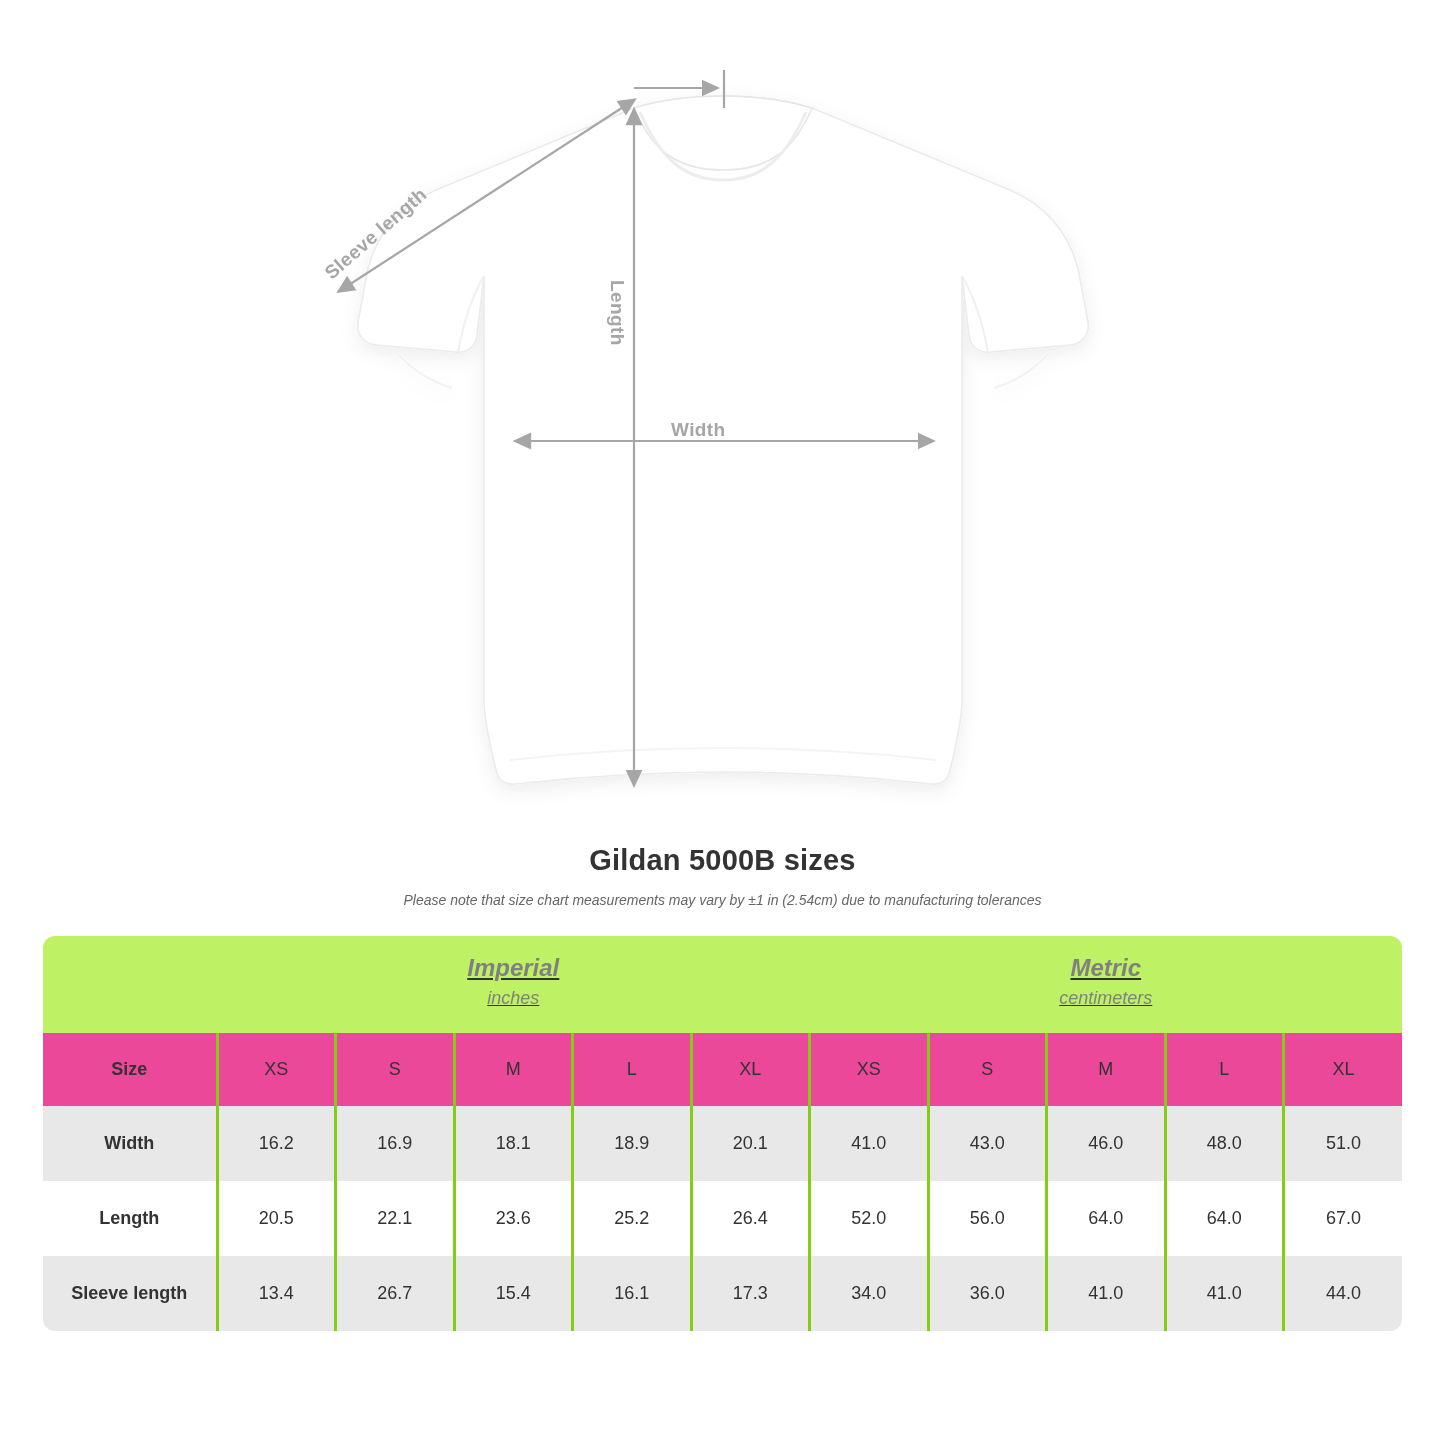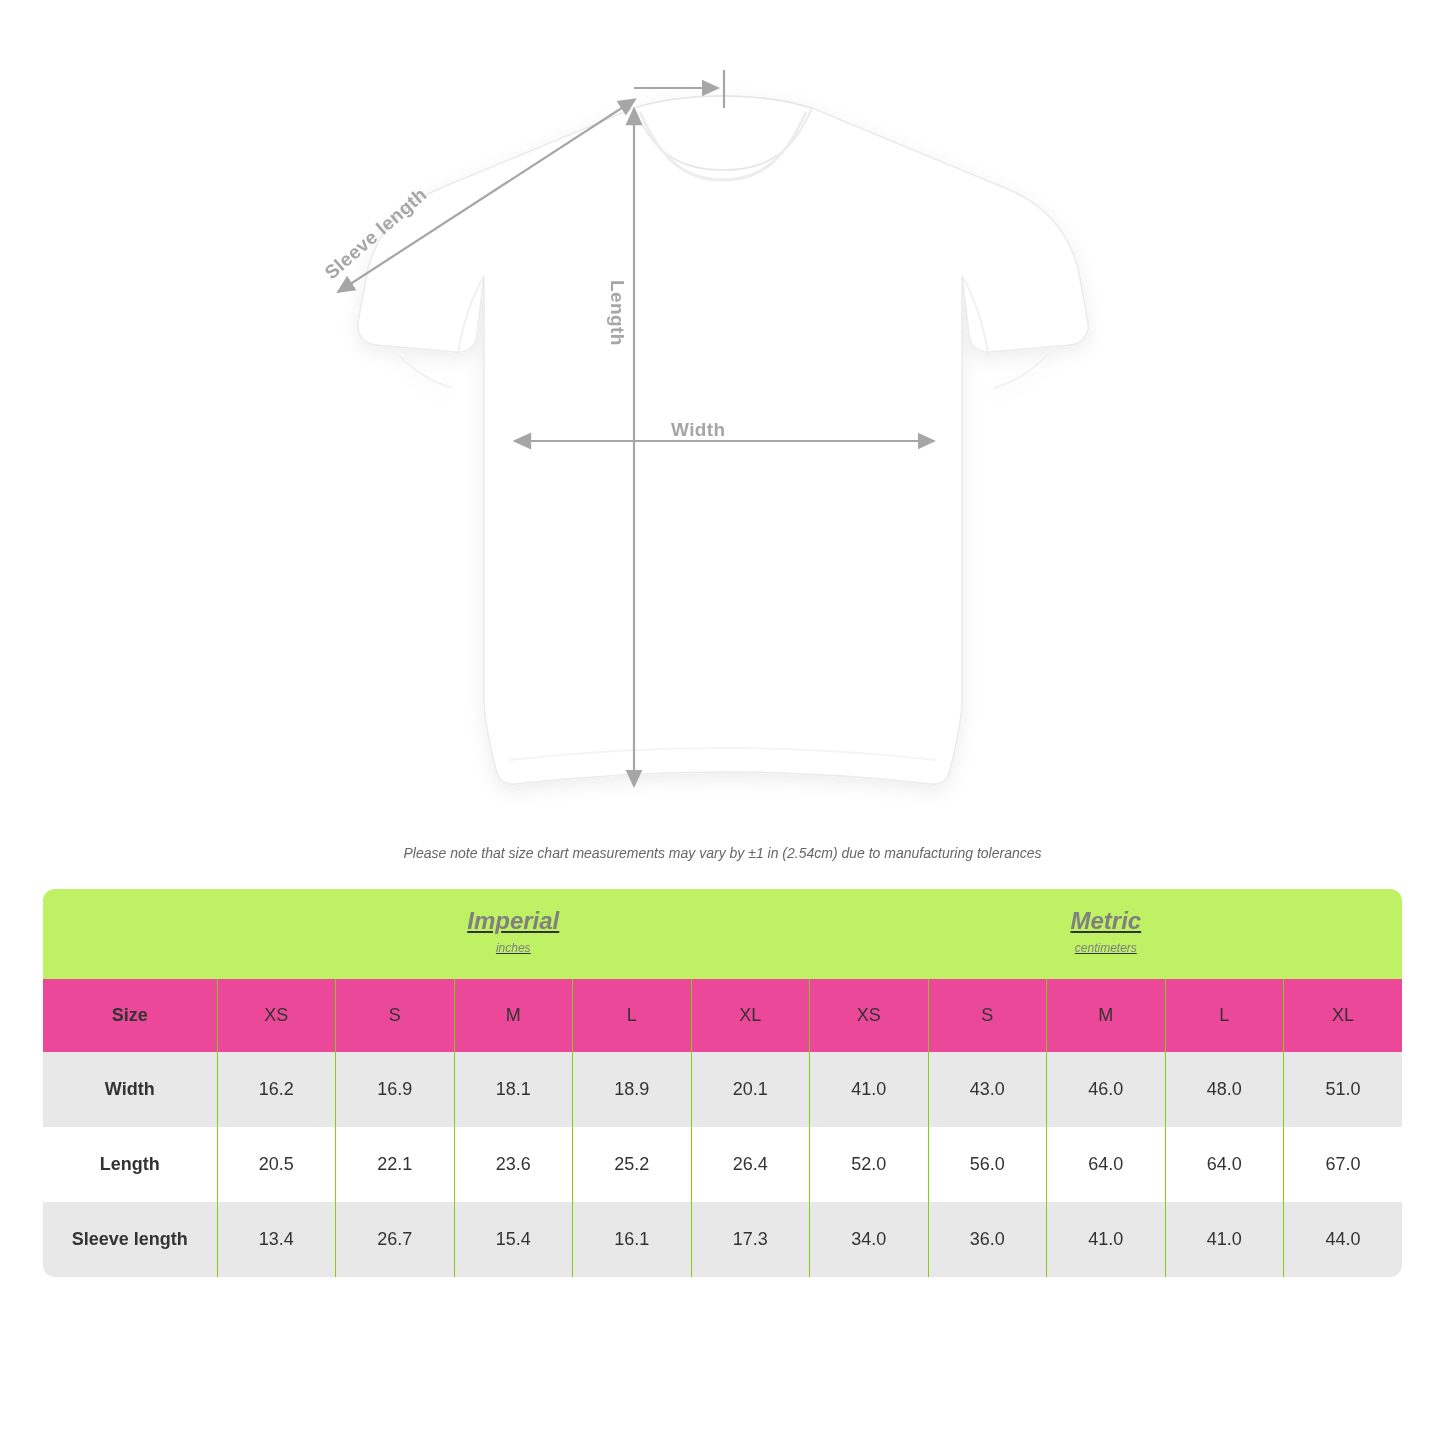--- a/index.html
+++ b/index.html
@@ -101,21 +101,21 @@
     text-decoration: underline;
   }
   .unit-name {
     font-size: 24px;
     font-style: italic;
     font-weight: bold;
     color: #808080;
     line-height: 1.35;
   }
   .unit-sub {
-    font-size: 12px;
+    font-size: 18px;
     font-style: italic;
     color: #808080;
     margin-top: 4px;
   }
 
   .head-row td {
     background: #ec4899;
     padding: 26px 0;
     font-size: 18px;
     color: #333333;
@@ -136,21 +136,21 @@
   .data-row.plain td {
     background: #ffffff;
   }
   .data-row td.rowlabel {
     font-weight: bold;
   }
   .col-first { width: 174px; }
   .col-cell  { width: 118.5px; }
 
   .divider-cell {
-    border-left: 1px solid #84cc16;
+    border-left: 3px solid #84cc16;
   }
 </style>
 </head>
 <body>
 
 <div class="illustration">
   <div class="shirt-wrap">
     <svg class="shirt-svg" width="1445" height="830" viewBox="0 0 1445 830" xmlns="http://www.w3.org/2000/svg">
       <defs>
         <filter id="softshadow" x="-20%" y="-20%" width="140%" height="140%">
@@ -220,20 +220,21 @@
       </g>
     </svg>
   </div>
 
   <div class="dim-label label-width">Width</div>
   <div class="dim-label label-length">Length</div>
   <div class="dim-label label-sleeve">Sleeve length</div>
 </div>
 
 <div class="title-block">
+  <div class="chart-title">Gildan 5000B sizes</div>
   <div class="chart-note">Please note that size chart measurements may vary by ±1 in (2.54cm) due to manufacturing tolerances</div>
 </div>
 
 <div class="table-wrap">
   <table class="size-table">
     <colgroup>
       <col class="col-first">
       <col class="col-cell">
         <col class="col-cell">
         <col class="col-cell">

